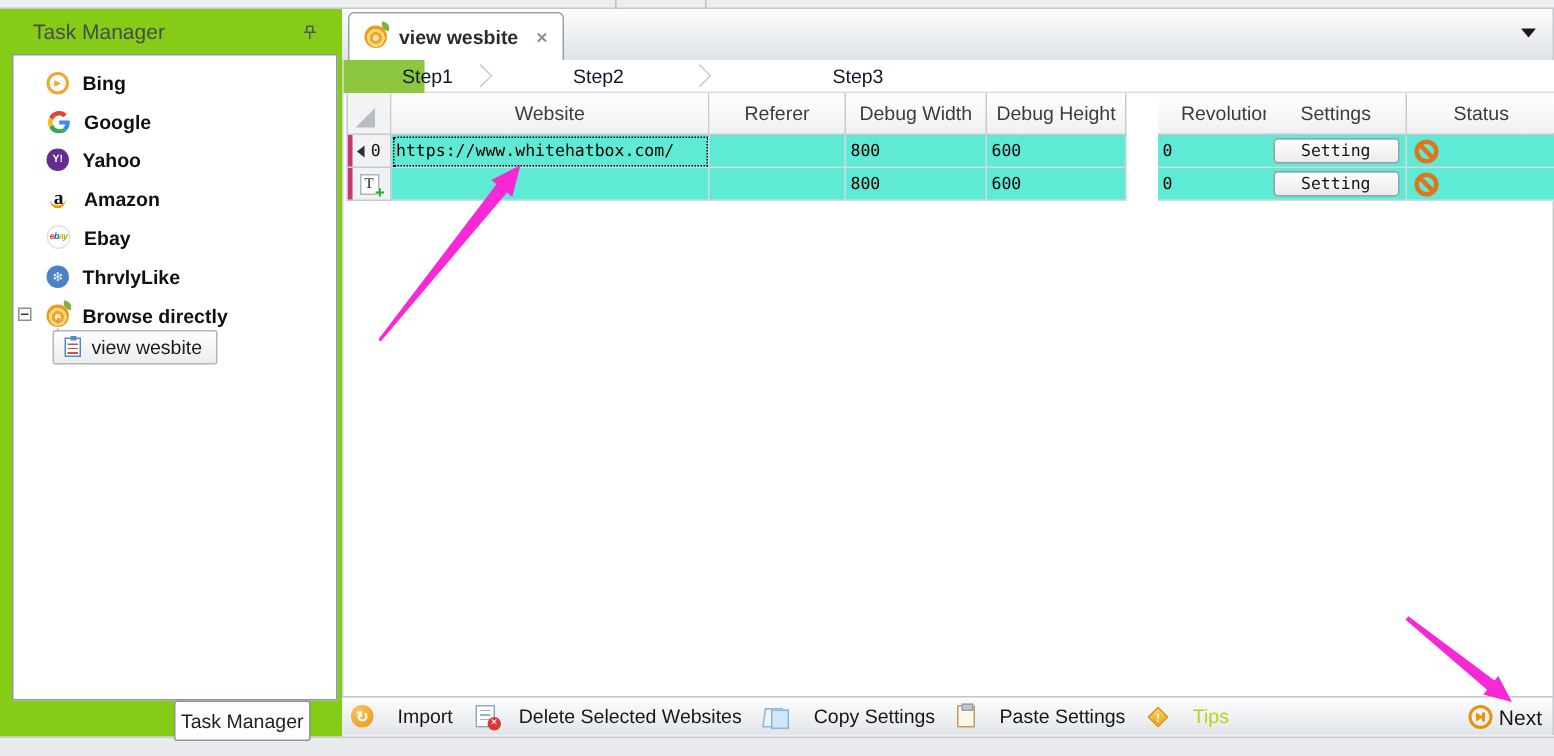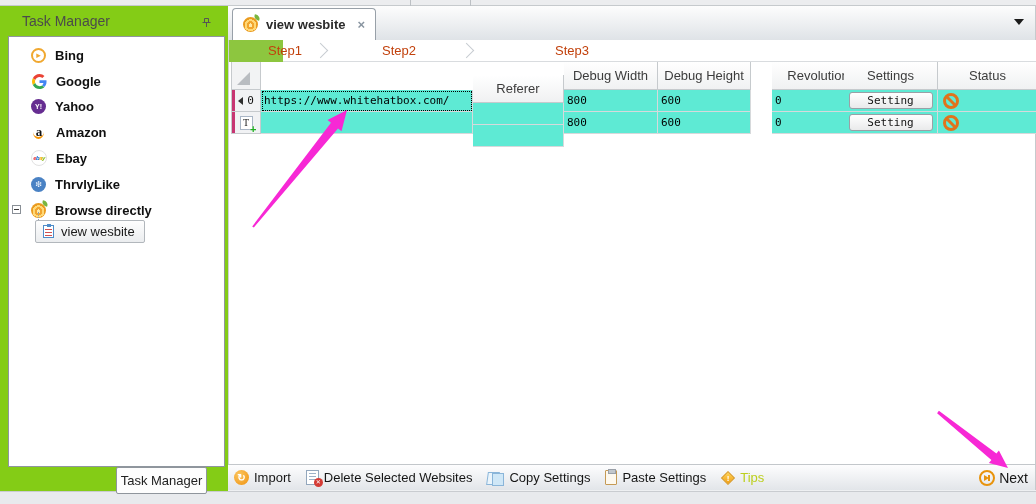--- a/index.html
+++ b/index.html
@@ -62,33 +62,33 @@
   .doc-tab { position:absolute; left:4px; top:2px; height:32px; min-width:138px; background:#fff; border:1px solid #98a0a8; border-bottom:none; border-radius:4px 4px 0 0; display:flex; align-items:center; gap:8px; padding:0 10px; }
   .doc-tab .tlbl { font-size:13px; font-weight:bold; color:#2b2b2b; }
   .doc-tab .close { font-size:13px; font-weight:bold; color:#8894a0; margin-left:4px; }
   .dd-arrow { position:absolute; left:786px; top:13px; width:0; height:0; border-left:5px solid transparent; border-right:5px solid transparent; border-top:6px solid #1b1b1b; }
 
   .content { position:absolute; left:0; top:34px; width:808px; height:424px; background:#fff; border-left:1px solid #cfd3d6; border-right:1px solid #c6cacd; }
 
   
   .stepbar { position:absolute; left:0; top:0; width:808px; height:22px; background:#fff; border-bottom:1px solid #d9dcdf; }
   .step-green { position:absolute; left:0; top:0; width:54px; height:22px; }
-  .step { position:absolute; top:0; height:22px; line-height:22px; text-align:center; font-size:13px; color:#c2410c; }
+  .step { position:absolute; top:0; height:22px; line-height:22px; text-align:center; font-size:13px; color:#0f172a; }
   .step.s1 { left:28px; width:56px; }
   .step.s2 { left:130px; width:80px; }
   .step.s3 { left:300px; width:86px; }
   .chev { position:absolute; top:5px; width:11px; height:11px; border-top:1px solid #c7ccd1; border-right:1px solid #c7ccd1; transform:rotate(45deg); }
   .chev.c1 { left:86px; } .chev.c2 { left:232px; }
 
   
   .hc { position:absolute; top:22px; height:28px; background:linear-gradient(#ffffff,#f0f1f2); border-right:1px solid #c6cacd; border-bottom:1px solid #c6cacd; display:flex; align-items:center; justify-content:center; font-size:13px; color:#3c3c3c; }
   .corner { position:absolute; left:2px; top:22px; width:30px; height:28px; background:#f2f3f4; border:1px solid #c6cacd; border-top:none; }
   .corner-tri { position:absolute; left:5px; bottom:4px; width:0; height:0; border-bottom:13px solid #b9bdc1; border-left:13px solid transparent; }
   .c-web { left:32px;  width:212px; }
-  .c-ref { left:244px; width:91px;margin-top:13px; }
+  .c-ref { left:244px; width:91px; }
   .c-dw  { left:335px; width:94px; }
   .c-dh  { left:429px; width:93px; }
   .c-rev { left:543px; width:93px; }
   .c-set { left:615px; width:94px; }
   .c-st  { left:709px; width:99px; }
   .r0 { top:50px; height:22px; }
   .r1 { top:72px; height:22px; }
   .vc { position:absolute; background:#5eead4; border-right:1px solid #d6d9db; border-bottom:1px solid #d6d9db; display:flex; align-items:center; padding-left:3px; font-family:"DejaVu Sans Mono", monospace; font-size:11px; color:#000; }
   .vc.c-st { border-right:none; }
   .vc.sel { outline:1px dotted #000; outline-offset:-2px; }
@@ -100,21 +100,21 @@
   .newrow-icon::before { content:"T"; font-family:"Liberation Serif",serif; font-size:10px; color:#222; }
   .newrow-icon::after { content:"+"; position:absolute; right:-5px; bottom:-6px; color:#1faf1f; font-weight:bold; font-size:11px; text-shadow:0 0 2px #fff; }
   .setting-btn { width:84px; height:17px; margin:0 auto; border:1px solid #9aa0a6; border-radius:3px; background:linear-gradient(#ffffff,#e9eaeb); display:flex; align-items:center; justify-content:center; font-family:"DejaVu Sans Mono", monospace; font-size:11px; color:#111; }
   .vc.cell-set { padding-left:0; justify-content:center; }
   .noentry-icon { width:16px; height:16px; border-radius:50%; border:3px solid #e0731c; position:relative; margin-left:2px; flex:none; }
   .noentry-icon::before { content:""; position:absolute; left:50%; top:50%; width:12px; height:3px; background:#e0731c; transform:translate(-50%,-50%) rotate(45deg); }
 
   
   .toolbar { position:absolute; left:0; top:458px; width:808px; height:26px; background:linear-gradient(#fdfdfe,#e2e5e9); border-top:1px solid #c3c7cb; border-right:1px solid #c6cacd; display:flex; align-items:center; gap:15px; padding-left:6px; }
   .titem { display:flex; align-items:center; gap:5px; }
-  .titem .tl { font-size:13px; color:#161616; }
+  .titem .tl { font-size:13px; color:#161616;margin-left:11px; }
   .titem.tips .tl { color:#bccf1e; }
   .next-item { position:absolute; right:7px; top:0; height:26px; display:flex; align-items:center; gap:4px; }
   .next-item .tl { font-size:14px; color:#161616; }
 
   .import-icon { width:15px; height:15px; border-radius:50%; background:radial-gradient(circle at 35% 30%, #fbc55f, #ef9210); color:#fff; display:flex; align-items:center; justify-content:center; }
   .import-icon::before { content:"\21BB"; font-size:10px; font-weight:bold; }
   .delete-icon { width:13px; height:15px; background:#fff; border:1px solid #93a7bd; position:relative; }
   .delete-icon::before { content:""; position:absolute; left:2px; top:2px; right:2px; height:9px; background:repeating-linear-gradient(#9db2c8 0 1px, transparent 1px 3px); }
   .delete-icon::after { content:"\2715"; position:absolute; right:-5px; bottom:-3px; width:9px; height:9px; border-radius:50%; background:#d43b35; color:#fff; font-size:6px; line-height:9px; text-align:center; }
   .copy-icon { width:17px; height:14px; position:relative; }
@@ -221,20 +221,21 @@
         <span class="step s1">Step1</span>
         <span class="chev c1"></span>
         <span class="step s2">Step2</span>
         <span class="chev c2"></span>
         <span class="step s3">Step3</span>
       </div>
 
       <div class="corner">
           <span class="corner-tri"></span>
         </div>
+      <div class="hc c-web">Website</div>
       <div class="hc c-ref">Referer</div>
       <div class="hc c-dw">Debug Width</div>
       <div class="hc c-dh">Debug Height</div>
       <div class="hc c-rev">Revolution</div>
       <div class="hc c-set">Settings</div>
       <div class="hc c-st" style="border-right:none">Status</div>
 
       <div class="rh r0">
         <span class="row-marker"></span>
         <span class="num">0</span>

